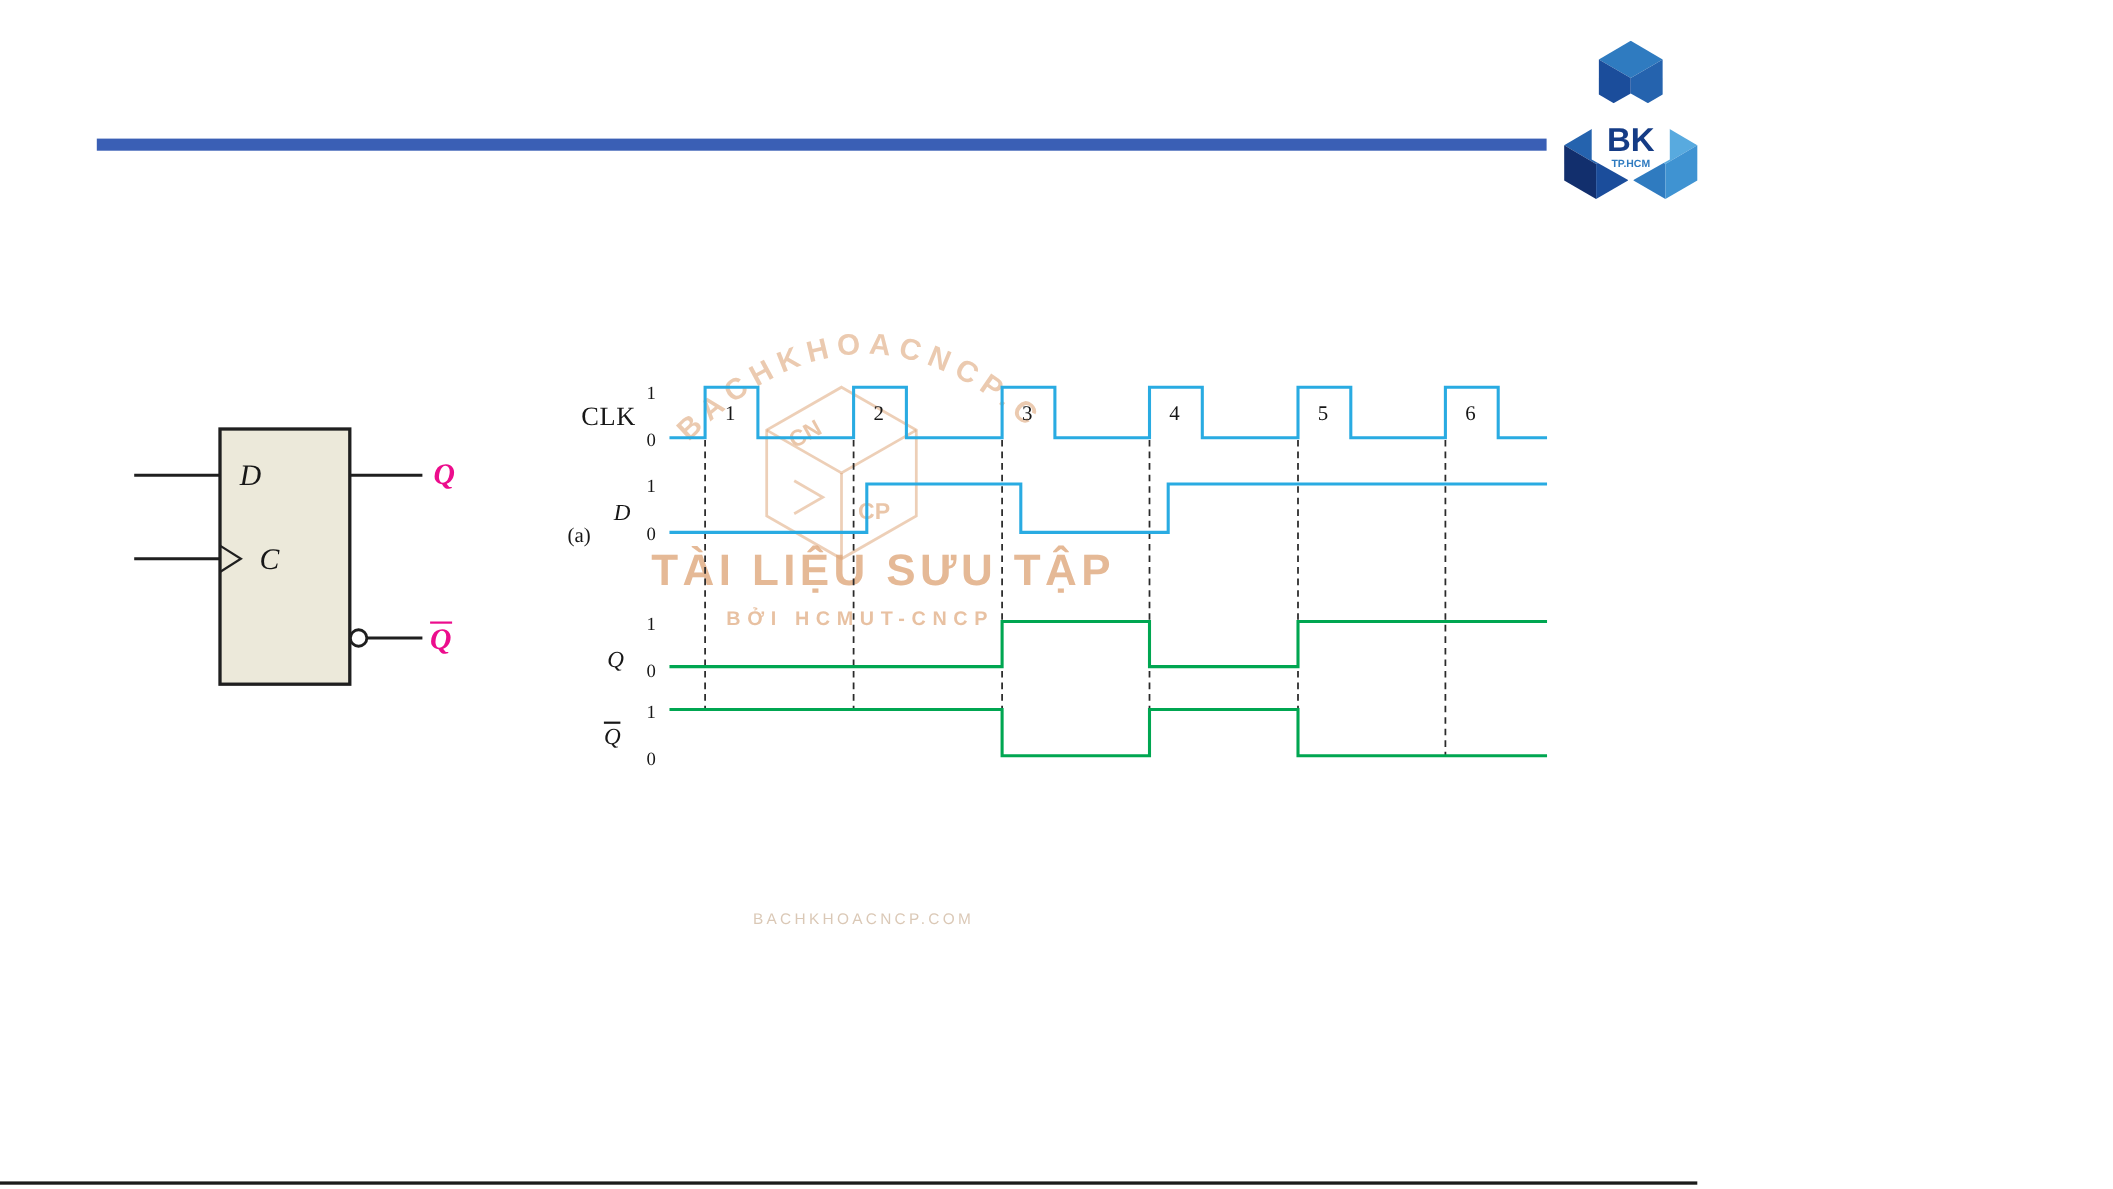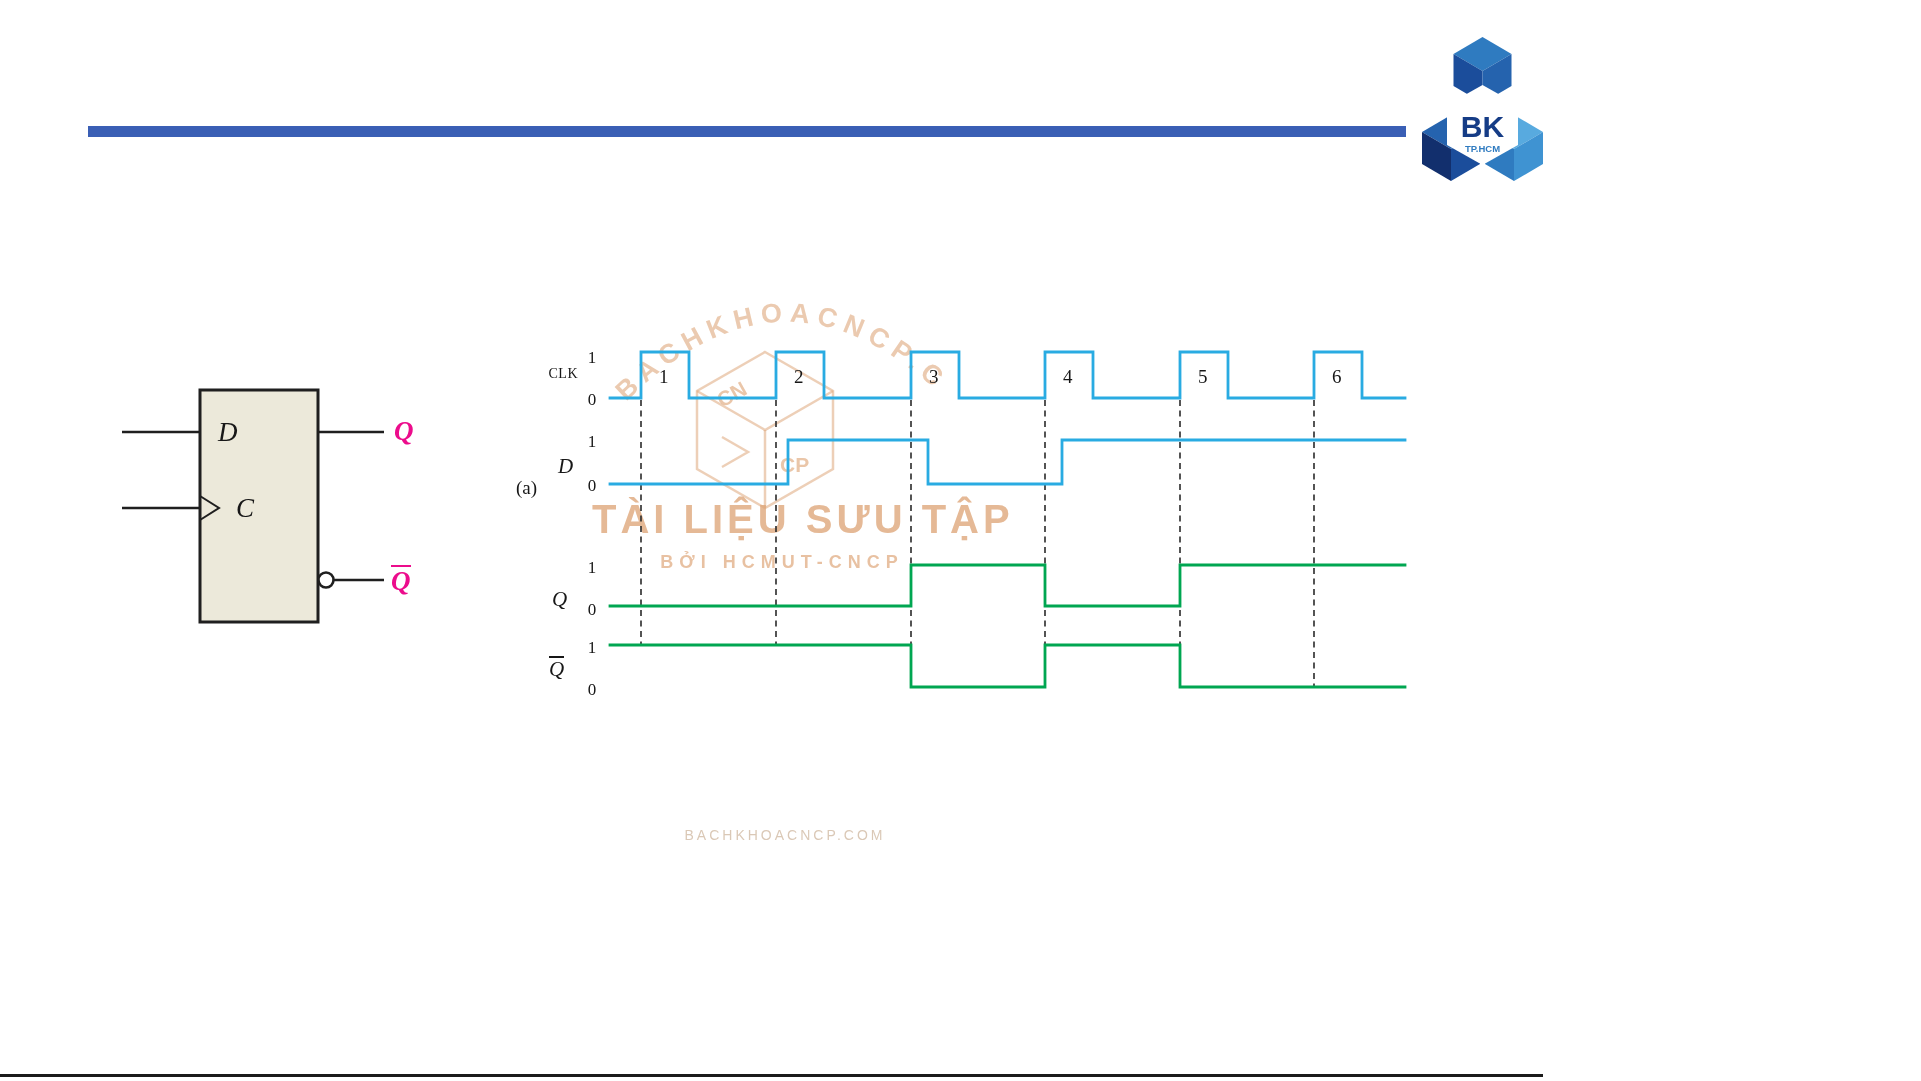--- a/index.html
+++ b/index.html
@@ -16,21 +16,21 @@
   .top-bar{position:absolute;left:88px;top:126px;width:1318px;height:11px;background:var(--accent-bar);z-index:2;}
   .bottom-line{position:absolute;left:0px;top:1074px;width:1543px;height:3px;background:#1b1b1b;z-index:2;}
   .layer{position:absolute;left:0;top:0;width:1921px;height:1081px;}
   .wm-layer{z-index:1;}
   .svg-layer{z-index:2;}
   .label-layer{z-index:3;position:absolute;left:0;top:0;width:1921px;height:1081px;pointer-events:none;}
   .lbl{position:absolute;color:#171717;line-height:1;white-space:nowrap;}
   .italic{font-style:italic;}
   .row-label{font-size:21px;}
   .level{font-size:17px;width:14px;text-align:center;}
-  .clk-lbl{font-size:14px;width:58px;text-align:right;letter-spacing:.5px;}
+  .clk-lbl{font-size:24px;width:58px;text-align:right;letter-spacing:.5px;}
   .a-lbl{font-size:19px;}
   .ff-lbl{font-size:27px;font-style:italic;}
   .magenta{color:var(--output-magenta);font-weight:bold;}
   .overbar{display:inline-block;border-top:2px solid currentColor;padding-top:1px;line-height:1;}
   .pulse-num{position:absolute;top:367px;font-size:19px;color:#171717;font-family:"Liberation Serif",serif;line-height:1;}
   .wire{stroke:#1f1f1f;stroke-width:2.6;}
   .ff-body{fill:var(--flipflop-fill);stroke:#1f1f1f;stroke-width:3;}
   .edge-triangle{fill:none;stroke:#1f1f1f;stroke-width:2;}
   .bubble{fill:#ffffff;stroke:#1f1f1f;stroke-width:2.6;}
   .wm-text{position:absolute;font-family:"Liberation Sans",sans-serif;color:var(--watermark-tan);text-align:center;white-space:nowrap;z-index:1;}

